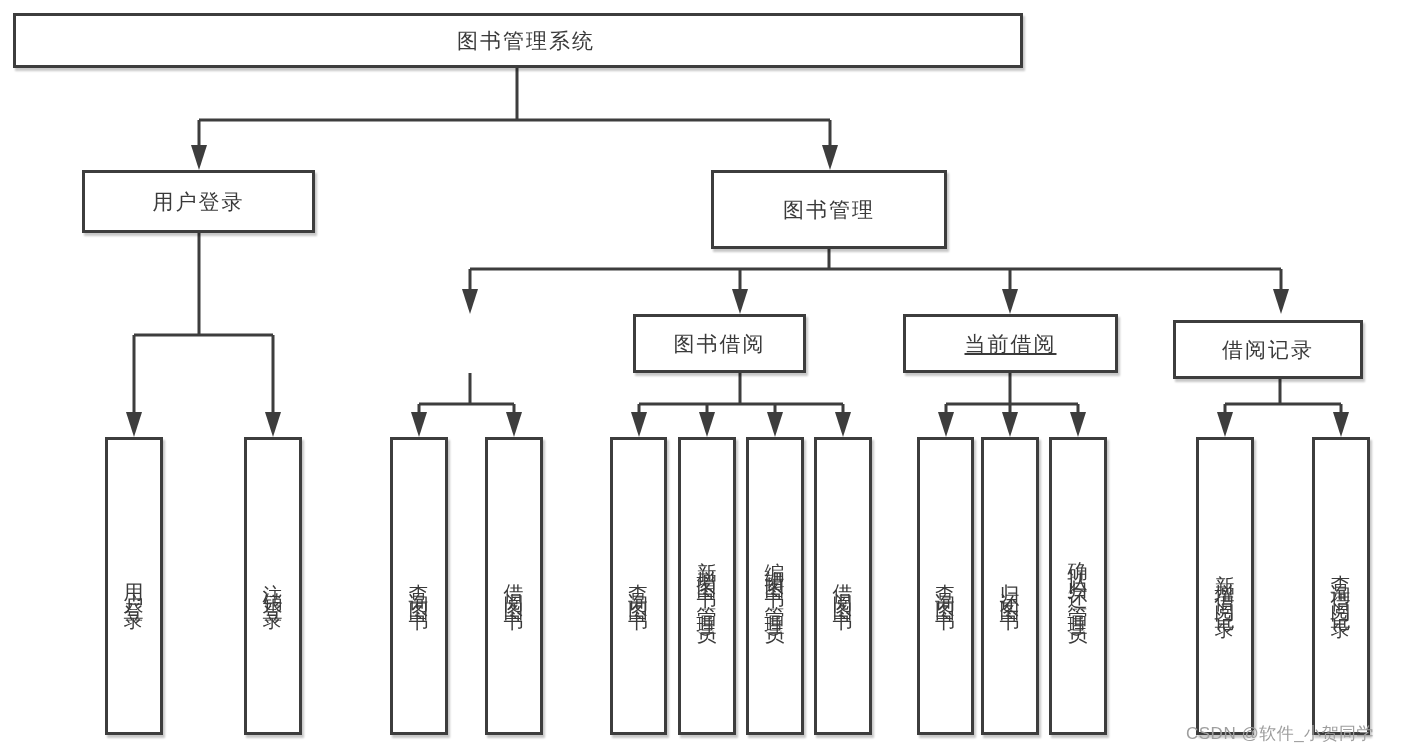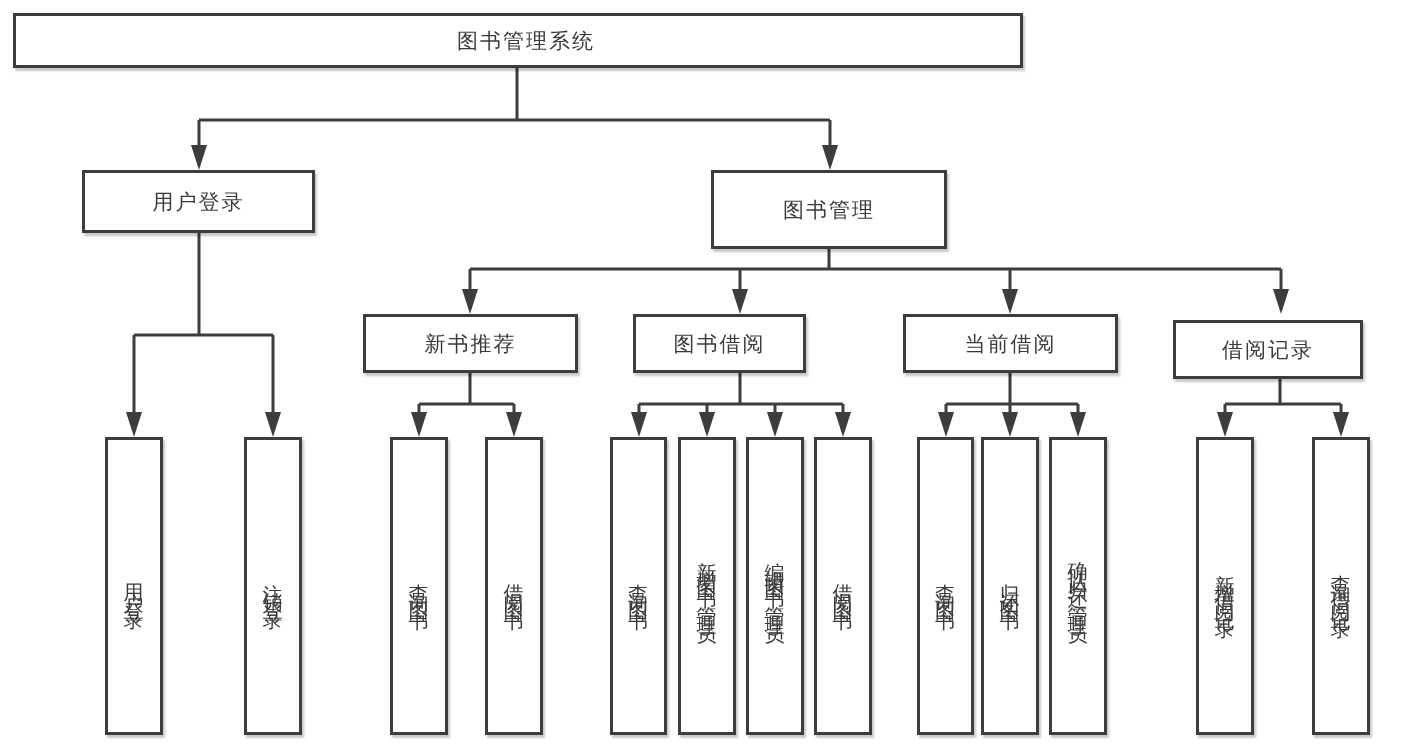--- a/index.html
+++ b/index.html
@@ -44,21 +44,21 @@
     letter-spacing: 9px;
     line-height: 1;
     white-space: nowrap;
   }
   
   .b-root { left: 13px;  top: 13px;  width: 1010px; height: 55px; padding-left: 16px; }
   .b-user { left: 82px;  top: 170px; width: 233px;  height: 63px; }
   .b-mgmt { left: 711px; top: 170px; width: 236px;  height: 79px; }
   .b-l2-1 { left: 363px; top: 314px; width: 215px;  height: 59px; }
   .b-l2-2 { left: 633px; top: 314px; width: 173px;  height: 59px; }
-  .b-l2-3 { left: 903px; top: 314px; width: 215px;  height: 59px; }
+  .b-l2-3 { left: 903px; top: 314px; width: 215px;  height: 59px; text-decoration: underline; }
   .b-l2-4 { left: 1173px;top: 320px; width: 190px;  height: 59px; }
   
   .leaf { top: 437px; height: 298px; }
   .lf-1  { left: 105px;  width: 58px; }
   .lf-2  { left: 244px;  width: 58px; }
   .lf-3  { left: 390px;  width: 58px; }
   .lf-4  { left: 485px;  width: 58px; }
   .lf-5  { left: 610px;  width: 57px; }
   .lf-6  { left: 678px;  width: 58px; }
   .lf-7  { left: 746px;  width: 58px; }
@@ -118,23 +118,20 @@
     <span class="lbl">图书管理系统</span>
   </div>
 
   <div class="box b-user">
     <span class="lbl">用户登录</span>
   </div>
   <div class="box b-mgmt">
     <span class="lbl">图书管理</span>
   </div>
 
-  <div class="box b-l2-1">
-    <span class="lbl">新书推荐</span>
-  </div>
   <div class="box b-l2-2">
     <span class="lbl">图书借阅</span>
   </div>
   <div class="box b-l2-3">
     <span class="lbl">当前借阅</span>
   </div>
   <div class="box b-l2-4">
     <span class="lbl">借阅记录</span>
   </div>
 
@@ -175,14 +172,15 @@
     <span class="lbl">确认归还（管理员）</span>
   </div>
 
   <div class="box leaf lf-12">
     <span class="lbl">新增借阅记录</span>
   </div>
   <div class="box leaf lf-13">
     <span class="lbl">查询借阅记录</span>
   </div>
 
+  <div class="watermark">CSDN @软件_小贺同学</div>
 
 </div>
 
 </body></html>

